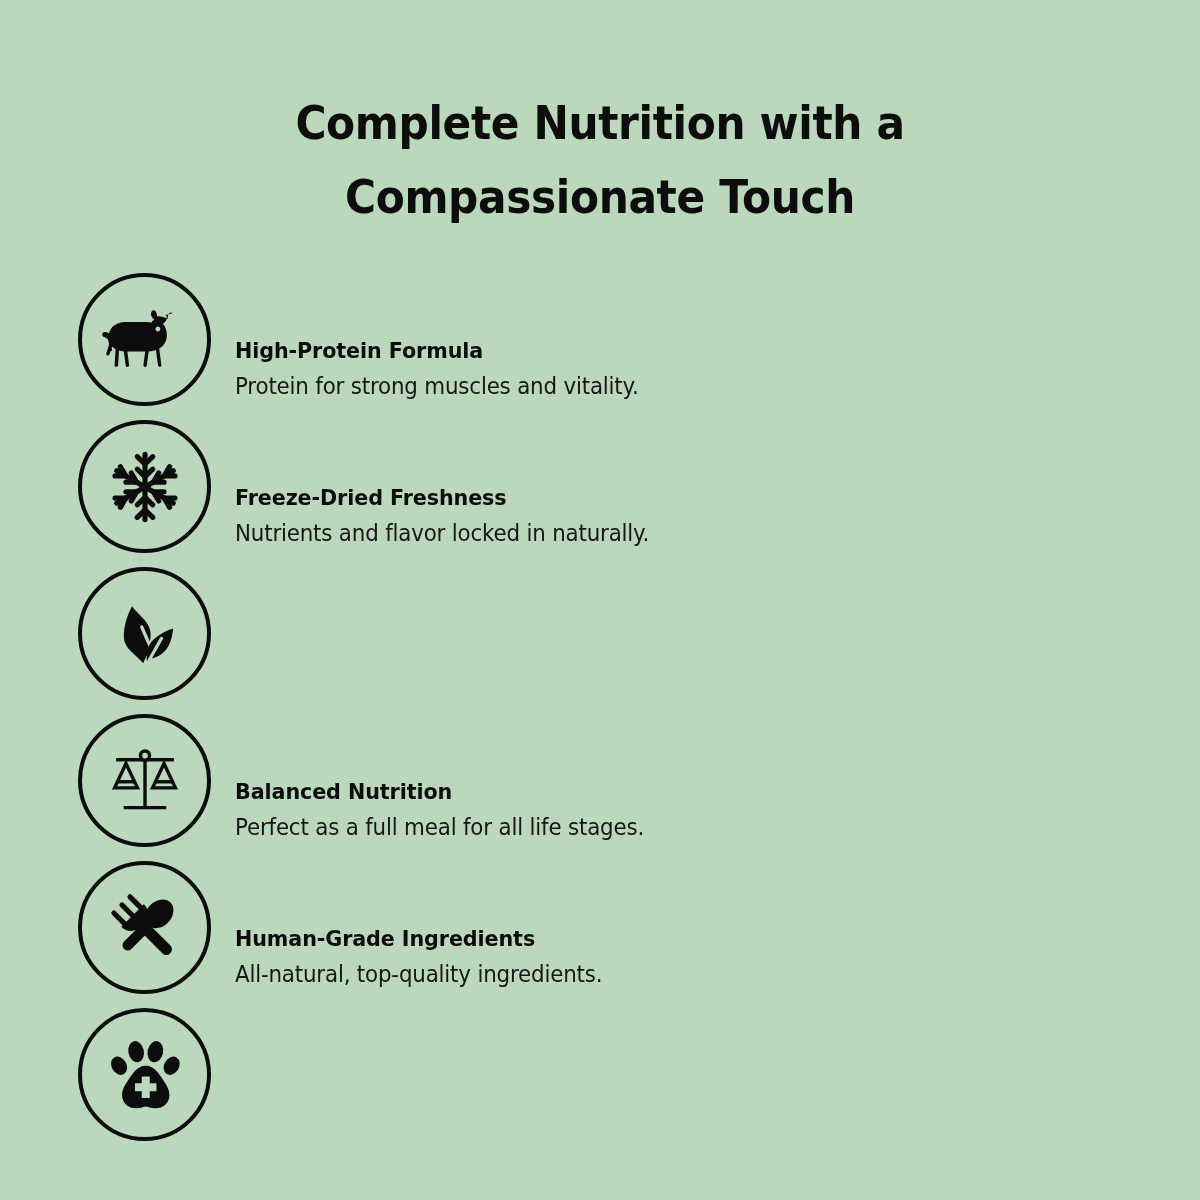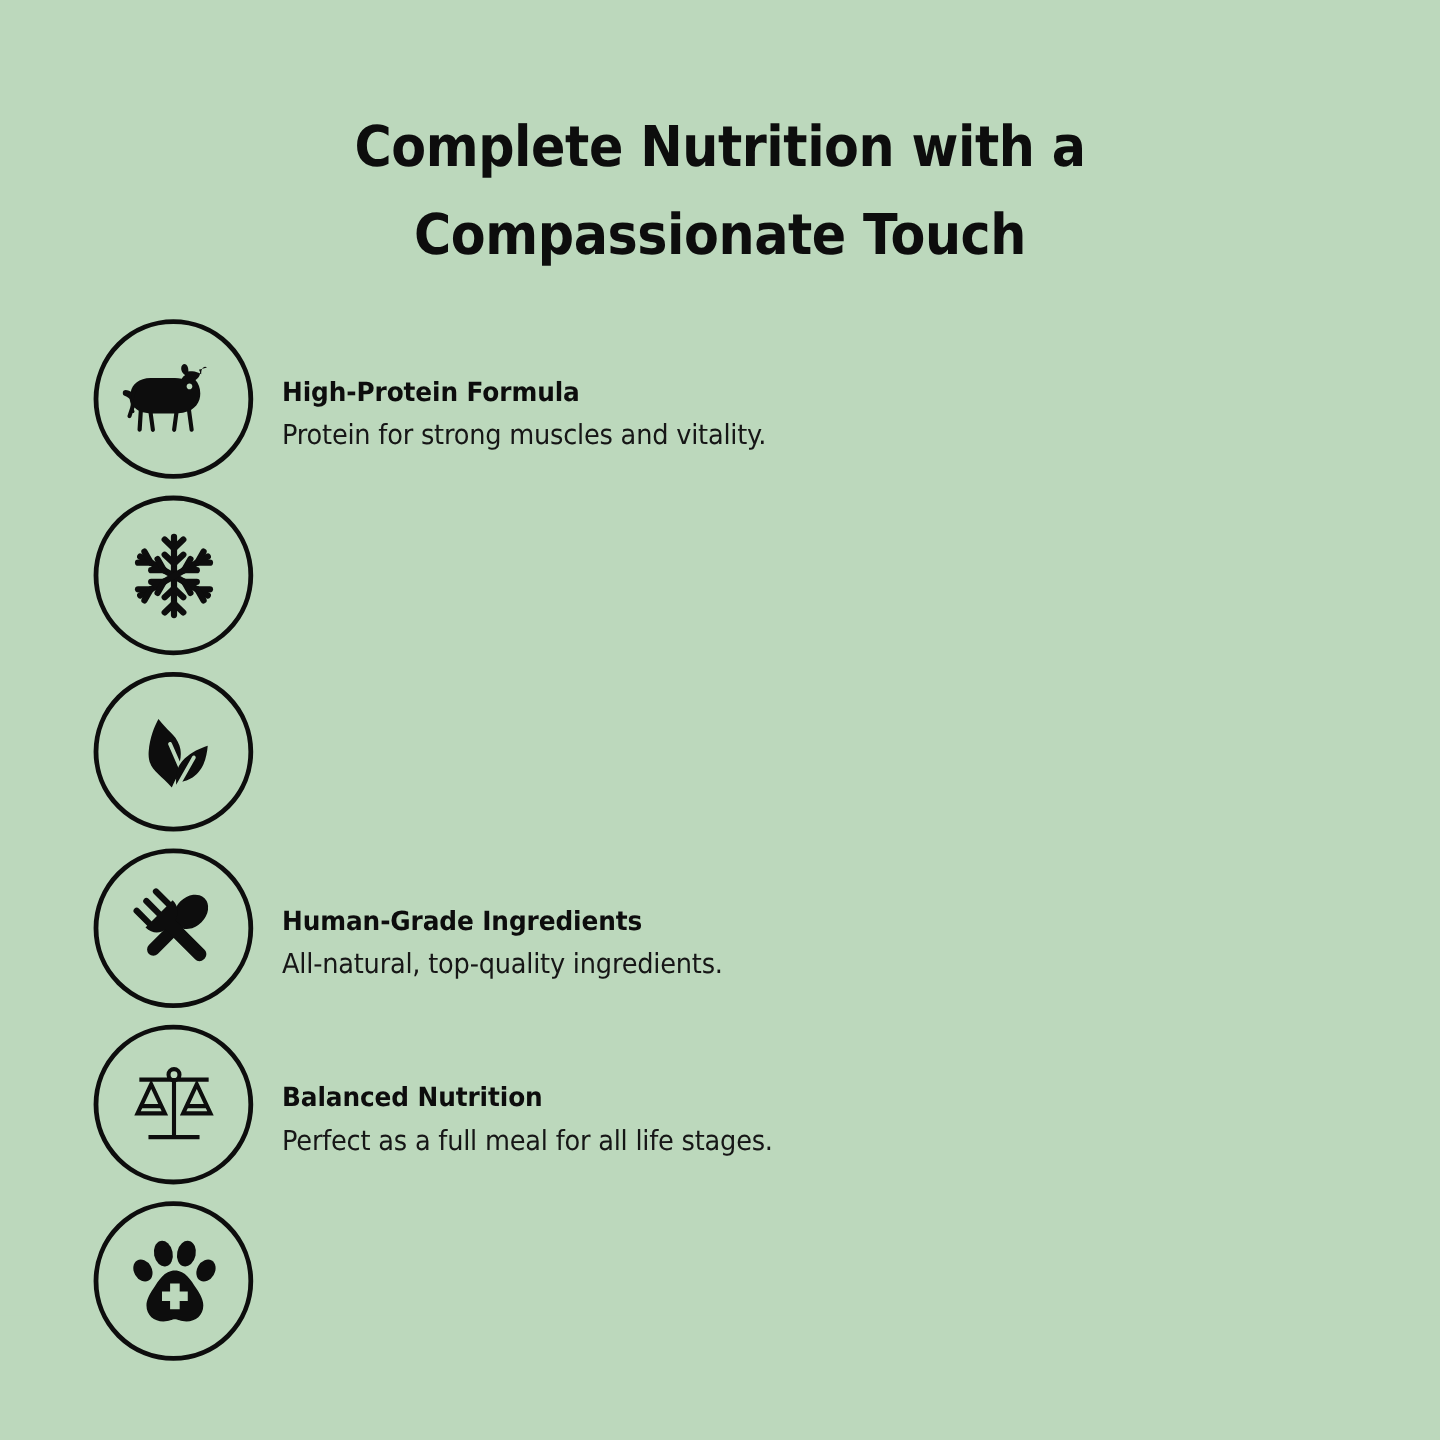--- a/index.html
+++ b/index.html
@@ -50,21 +50,21 @@
     position: absolute;
     top: 259px;
     left: 78px;
     width: 1060px;
   }
 
   .feature-row {
     position: relative;
     height: 147px;
     display: flex;
-    align-items: center;
+    align-items: flex-end;
   }
 
   .icon-circle {
     position: relative;
     flex: 0 0 auto;
     width: 133px;
     height: 133px;
     border: 4px solid #0d0d0d;
     border-radius: 50%;
     display: flex;
@@ -178,34 +178,67 @@
 
                 <line x1="38.7" y1="56.5" x2="24.3" y2="56.5"></line>
                 <line x1="38.7" y1="56.5" x2="31.5" y2="69"></line>
                 <line x1="23.9" y1="65" x2="9.5" y2="65"></line>
                 <line x1="23.9" y1="65" x2="16.7" y2="77.5"></line>
               </g>
             </g>
           </svg>
         </span>
       </div>
+      <div class="feature-text">
+        <div class="feature-heading">Freeze-Dried Freshness</div>
+        <div class="feature-desc">Nutrients and flavor locked in naturally.</div>
+      </div>
     </div>
 
     <div class="feature-row">
       <div class="icon-circle">
         <span>
           <svg width="74" height="64" viewBox="0 0 100 86" aria-hidden="true">
             <g fill="#0d0d0d">
 
               <path d="M47.5 82.5C33 66 20 62 21.5 42 22.7 26 28 14 32.5 5.5c10 13.5 19 17 23.5 29.5 2.2 6.2 2 12.2.6 18.2l-9-20.6c-.5-1.1-1.8-1.6-2.9-1.1-1.1.5-1.6 1.8-1.1 2.9l13 29.8c-2.5 5.3-5.8 10.3-9.1 18.3z"></path>
 
               <path d="M52.5 79.5c-1-13.5 1.5-22 9.5-29.5C70.5 42.3 79 38.5 88 35.5c-1 11-3.5 22-11 30.5-5 5.7-11 8.5-17.6 10l14.8-26.2c.6-1 .2-2.3-.8-2.9-1-.6-2.3-.2-2.9.8L52.5 79.5z"></path>
             </g>
           </svg>
         </span>
+      </div>
+    </div>
+
+    <div class="feature-row">
+      <div class="icon-circle">
+        <span>
+          <svg width="76" height="72" viewBox="0 0 100 94" aria-hidden="true">
+            <g stroke="#0d0d0d" stroke-width="4.5" fill="none" stroke-linecap="butt">
+
+              <line x1="12" y1="19" x2="88" y2="19"></line>
+
+              <line x1="50" y1="19" x2="50" y2="80"></line>
+
+              <line x1="22" y1="82" x2="78" y2="82"></line>
+
+              <path d="M25 24 L10 56 h30 Z"></path>
+              <line x1="13.5" y1="48" x2="36.5" y2="48"></line>
+
+              <path d="M75 24 L60 56 h30 Z"></path>
+              <line x1="63.5" y1="48" x2="86.5" y2="48"></line>
+
+              <circle cx="50" cy="13.5" r="6" fill="#bcd8bc"></circle>
+            </g>
+          </svg>
+        </span>
+      </div>
+      <div class="feature-text">
+        <div class="feature-heading">Balanced Nutrition</div>
+        <div class="feature-desc">Perfect as a full meal for all life stages.</div>
       </div>
     </div>
 
     <div class="feature-row">
       <div class="icon-circle">
         <span>
           <svg width="80" height="80" viewBox="0 0 100 100" aria-hidden="true">
             <g fill="#0d0d0d">
 
               <g transform="rotate(45 50 50)">
@@ -219,49 +252,20 @@
                 <rect x="61" y="6" width="6.5" height="26" rx="3.2"></rect>
                 <path d="M30 28h40c0 10-6.5 15-13 16.5V88c0 3.6-2.9 6.5-6.5 6.5h-1c-3.6 0-6.5-2.9-6.5-6.5V44.5C36.5 43 30 38 30 28z"></path>
               </g>
             </g>
           </svg>
         </span>
       </div>
       <div class="feature-text">
         <div class="feature-heading">Human-Grade Ingredients</div>
         <div class="feature-desc">All-natural, top-quality ingredients.</div>
-      </div>
-    </div>
-
-    <div class="feature-row">
-      <div class="icon-circle">
-        <span>
-          <svg width="76" height="72" viewBox="0 0 100 94" aria-hidden="true">
-            <g stroke="#0d0d0d" stroke-width="4.5" fill="none" stroke-linecap="butt">
-
-              <line x1="12" y1="19" x2="88" y2="19"></line>
-
-              <line x1="50" y1="19" x2="50" y2="80"></line>
-
-              <line x1="22" y1="82" x2="78" y2="82"></line>
-
-              <path d="M25 24 L10 56 h30 Z"></path>
-              <line x1="13.5" y1="48" x2="36.5" y2="48"></line>
-
-              <path d="M75 24 L60 56 h30 Z"></path>
-              <line x1="63.5" y1="48" x2="86.5" y2="48"></line>
-
-              <circle cx="50" cy="13.5" r="6" fill="#bcd8bc"></circle>
-            </g>
-          </svg>
-        </span>
-      </div>
-      <div class="feature-text">
-        <div class="feature-heading">Balanced Nutrition</div>
-        <div class="feature-desc">Perfect as a full meal for all life stages.</div>
       </div>
     </div>
 
     <div class="feature-row">
       <div class="icon-circle">
         <span>
           <svg width="74" height="72" viewBox="0 0 100 97" aria-hidden="true">
             <g fill="#0d0d0d">
               <ellipse cx="38" cy="17" rx="10.5" ry="14.5" transform="rotate(-12 38 17)"></ellipse>
               <ellipse cx="64" cy="17" rx="10.5" ry="14.5" transform="rotate(12 64 17)"></ellipse>

